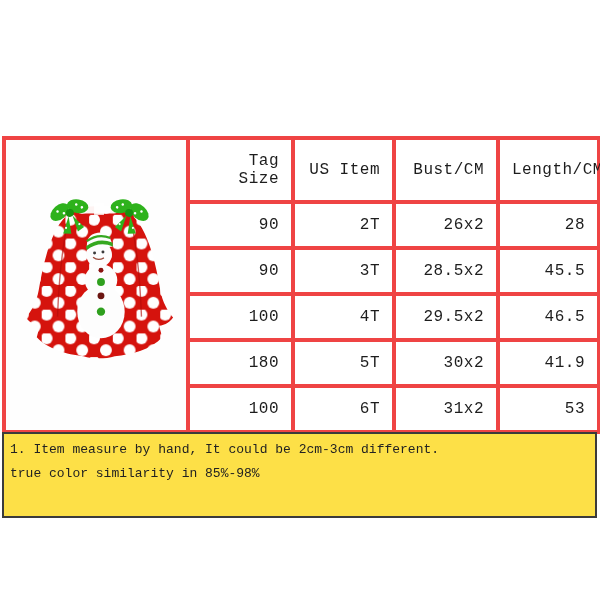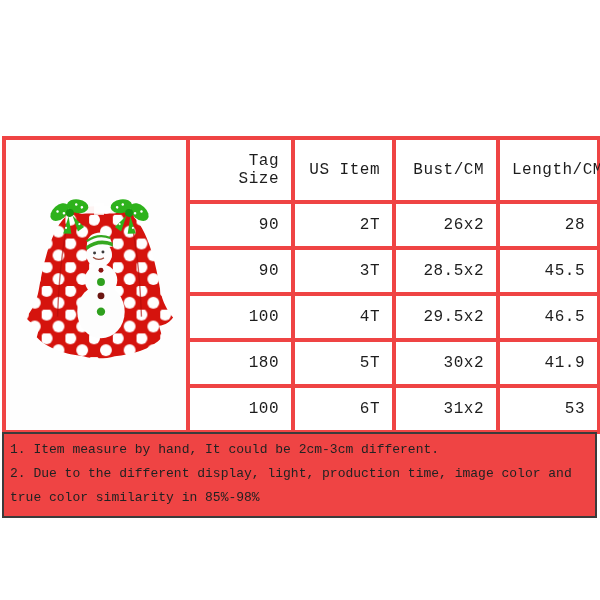--- a/index.html
+++ b/index.html
@@ -14,21 +14,21 @@
   }
   table.size-table th,table.size-table td{
     border:4px solid #ef4444;text-align:right;vertical-align:middle;
     font-size:16px;font-weight:normal;padding:12px;color:#1d1d1d;
     letter-spacing:0.5px;
   }
   table.size-table tr{height:40px;}
   td.img-cell{background:#fefefe;vertical-align:middle;text-align:center;}
   td.img-cell svg{display:block;margin:0 auto;}
   .notes{
-    margin-top:-2px;border:2px solid #3b3b3b;background:#ef4444;
+    margin-top:-2px;border:2px solid #3b3b3b;background:#fde047;
     height:74px;padding:4px 6px;overflow:hidden;
     font-size:13px;line-height:24px;white-space:nowrap;color:#222222;
   }
   
   .cDot{fill:url(#dotpat);}
   .cWhite{fill:#fdfdfd;}
   .cBow{fill:#2eb21c;}
   .cBowKnot{fill:#17930f;}
   .cBtnG{fill:#2fa01e;}
   .cBtnB{fill:#6b1511;}
@@ -152,17 +152,16 @@
       <td>100</td>
       <td>6T</td>
       <td>31x2</td>
       <td>53</td>
     </tr>
   </tbody>
     </table>
 
   <div class="notes">
     <div>1. Item measure by hand, It could be 2cm-3cm different.</div>
-    <div>2. Due to the different display, light, production time, image color and</div>
     <div>true color similarity in 85%-98%</div>
   </div>
 
 </div>
 
 </body></html>

